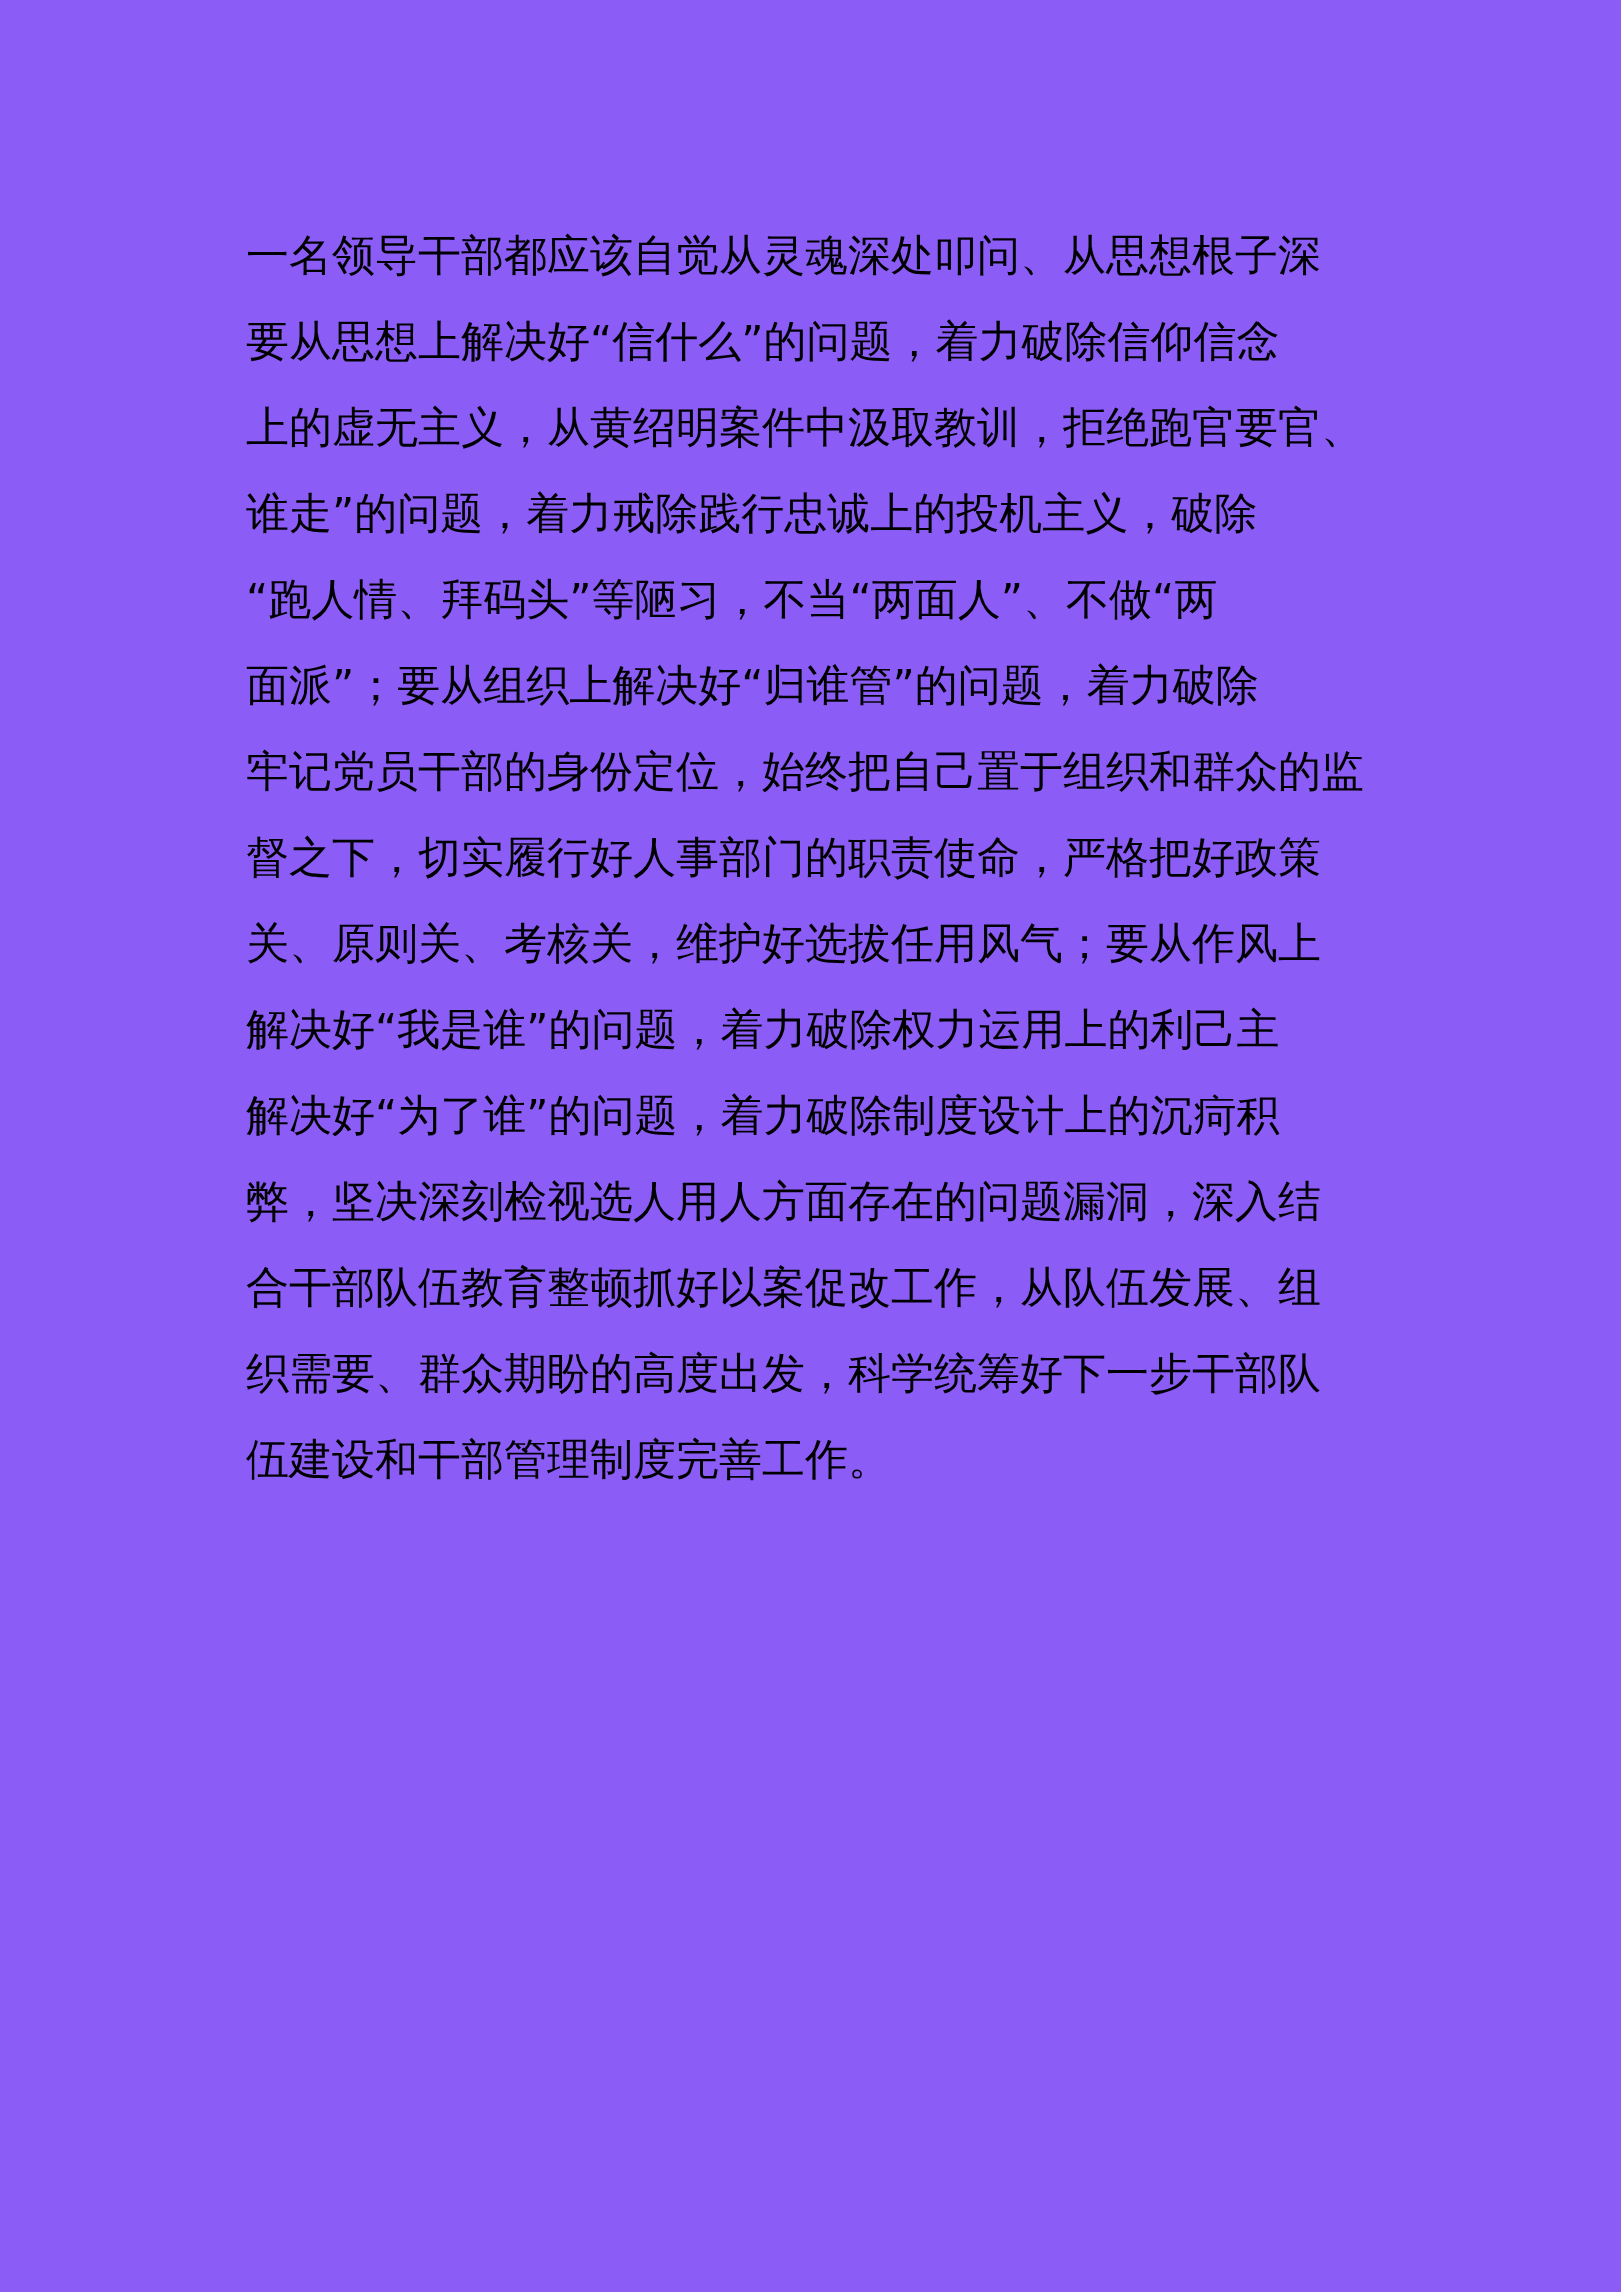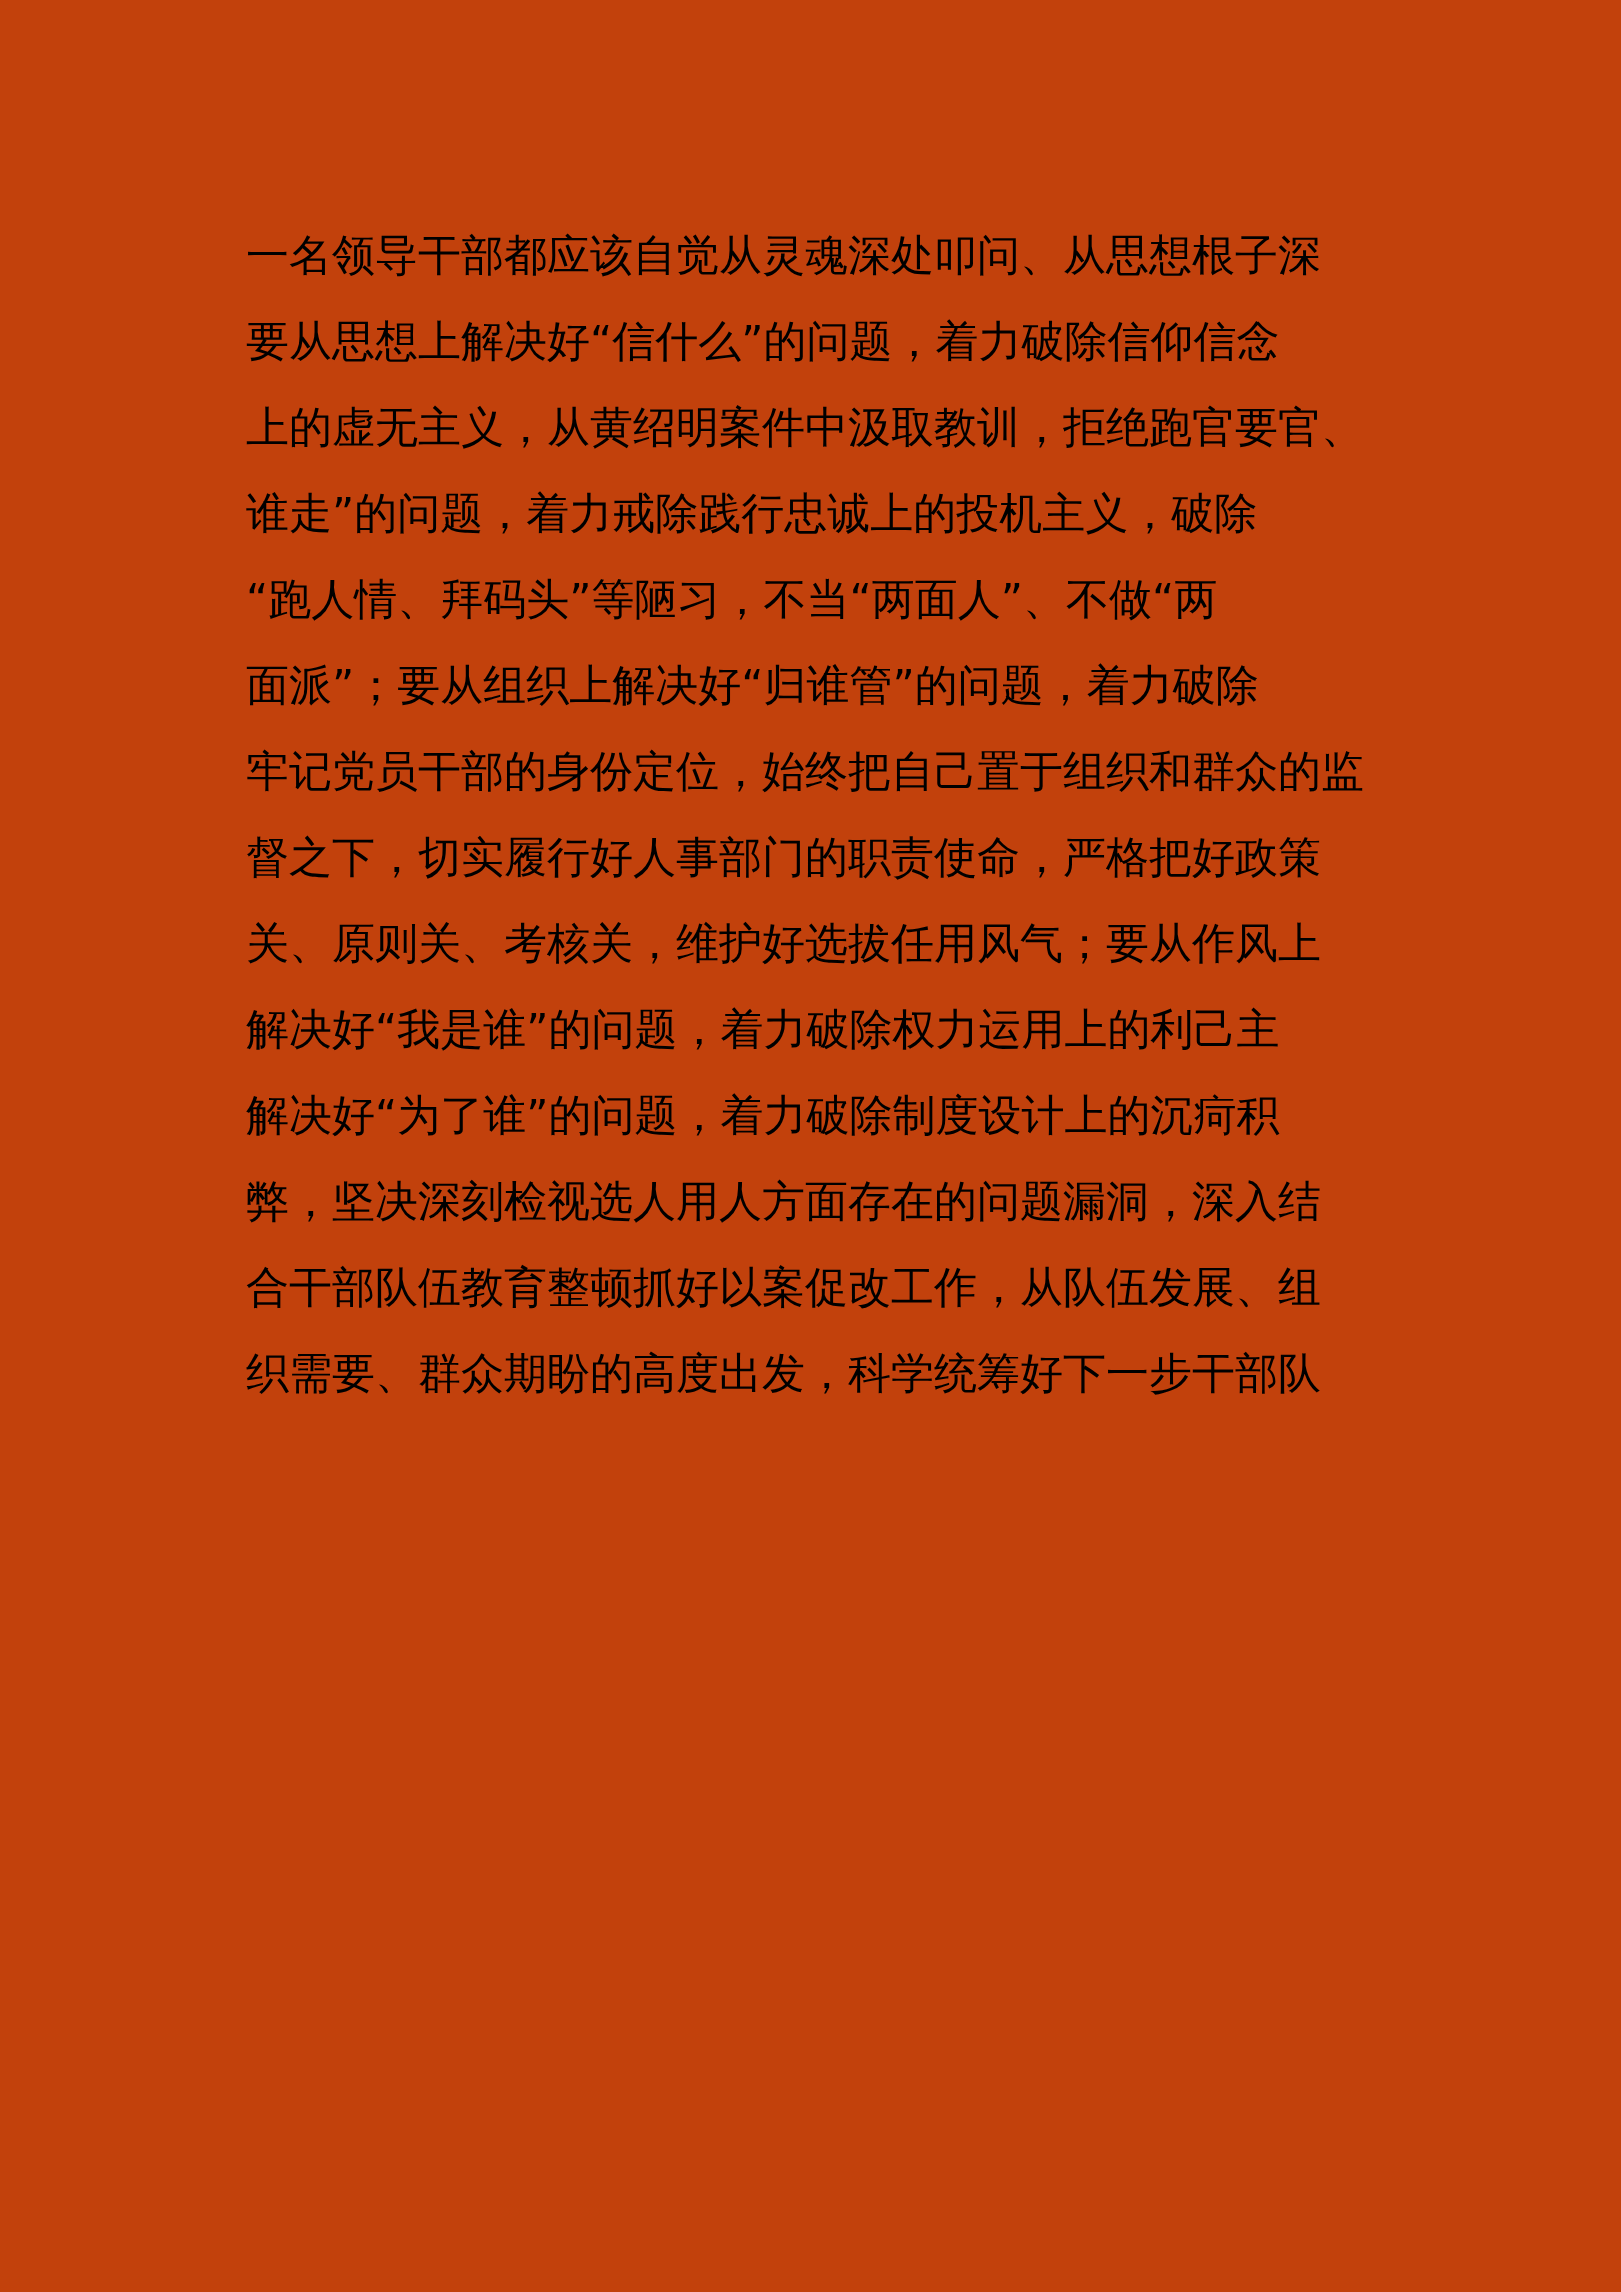--- a/index.html
+++ b/index.html
@@ -12,21 +12,21 @@
     height: 2293px;
     position: relative;
     overflow: hidden;
   }
   .page {
     position: absolute;
     left: 0;
     top: 0;
     width: 1621px;
     height: 2293px;
-    background: #c2410c;
+    background: #8b5cf6;
   }
   .body-text {
     position: absolute;
     left: 246px;
     top: 212px;
     width: 1117px;
     margin: 0;
     padding: 0;
   }
   .line {
@@ -52,15 +52,16 @@
     <span class="line">“跑人情、拜码头”等陋习，不当“两面人”、不做“两</span>
     <span class="line">面派”；要从组织上解决好“归谁管”的问题，着力破除</span>
     <span class="line">牢记党员干部的身份定位，始终把自己置于组织和群众的监</span>
     <span class="line">督之下，切实履行好人事部门的职责使命，严格把好政策</span>
     <span class="line">关、原则关、考核关，维护好选拔任用风气；要从作风上</span>
     <span class="line">解决好“我是谁”的问题，着力破除权力运用上的利己主</span>
     <span class="line">解决好“为了谁”的问题，着力破除制度设计上的沉疴积</span>
     <span class="line">弊，坚决深刻检视选人用人方面存在的问题漏洞，深入结</span>
     <span class="line">合干部队伍教育整顿抓好以案促改工作，从队伍发展、组</span>
     <span class="line">织需要、群众期盼的高度出发，科学统筹好下一步干部队</span>
+    <span class="line">伍建设和干部管理制度完善工作。</span>
   </div>
 </div>
 
 
 </body></html>

